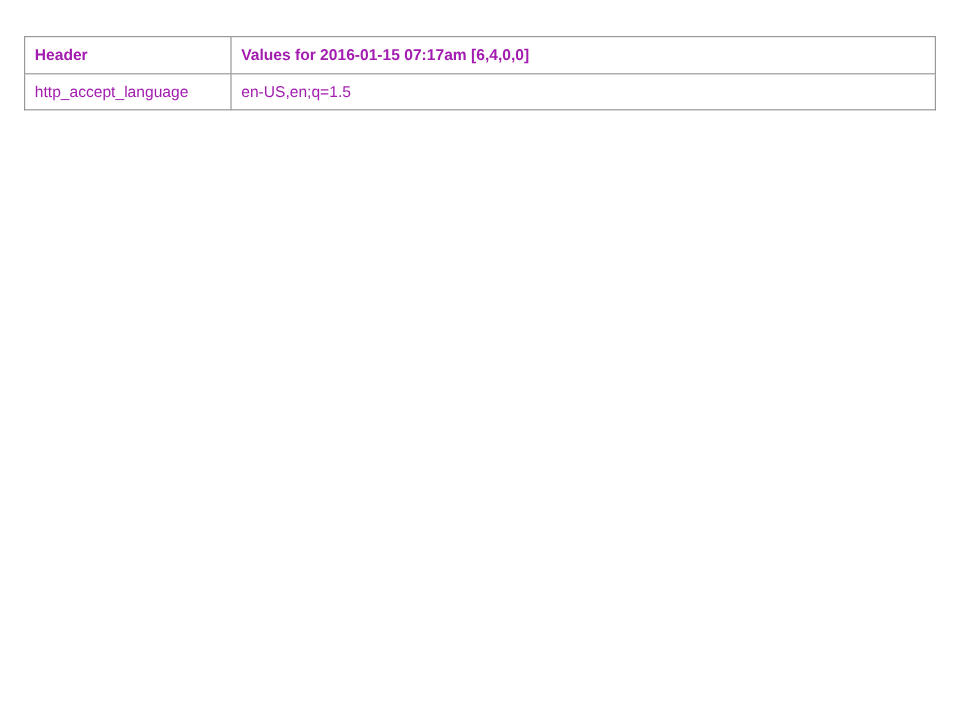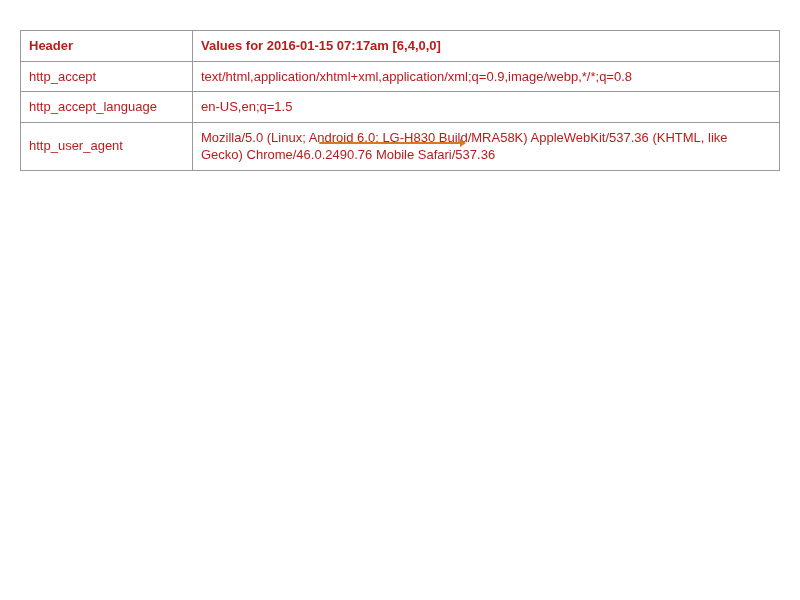--- a/index.html
+++ b/index.html
@@ -10,21 +10,21 @@
       width: 800px;
       height: 600px;
     }
     .table-wrapper {
       margin: 30px 20px 0 20px;
     }
     table {
       border-collapse: collapse;
       width: 100%;
       font-size: 13px;
-      color: #b91c1c;
+      color: #a21caf;
     }
     th, td {
       border: 1px solid #999;
       padding: 6px 8px;
       text-align: left;
       vertical-align: middle;
       line-height: 1.35;
     }
     th {
       font-weight: bold;
@@ -64,29 +64,18 @@
 <div class="table-wrapper">
   <table>
     <thead>
       <tr>
         <th class="header-col">Header</th>
         <th>Values for 2016-01-15 07:17am [6,4,0,0]</th>
       </tr>
     </thead>
     <tbody>
       <tr>
-        <td class="header-col">http_accept</td>
-        <td>text/html,application/xhtml+xml,application/xml;q=0.9,image/webp,*/*;q=0.8</td>
-      </tr>
-      <tr>
         <td class="header-col">http_accept_language</td>
         <td>en-US,en;q=1.5</td>
-      </tr>
-      <tr>
-        <td class="header-col">http_user_agent</td>
-        <td class="ua-cell">
-          <span>Mozilla/5.0 (Linux; Android 6.0; LG-H830 Build/MRA58K) AppleWebKit/537.36 (KHTML, like Gecko) Chrome/46.0.2490.76 Mobile Safari/537.36</span>
-          <span class="underline"></span>
-        </td>
       </tr>
     </tbody>
   </table>
 </div>
 
 </body></html>

